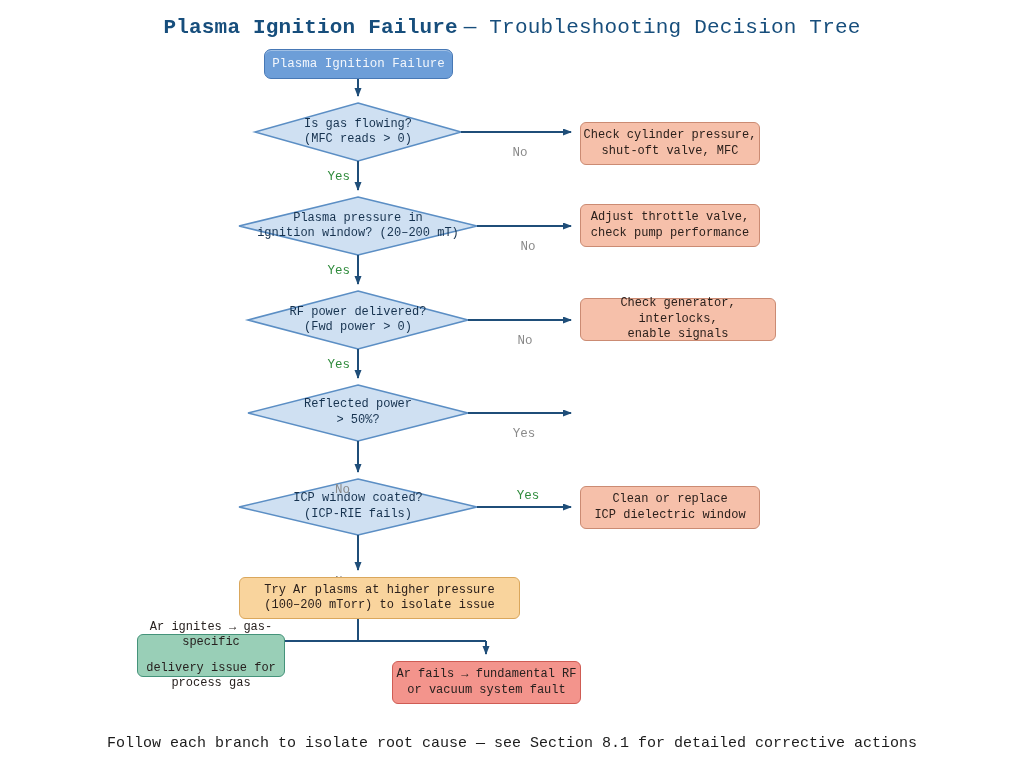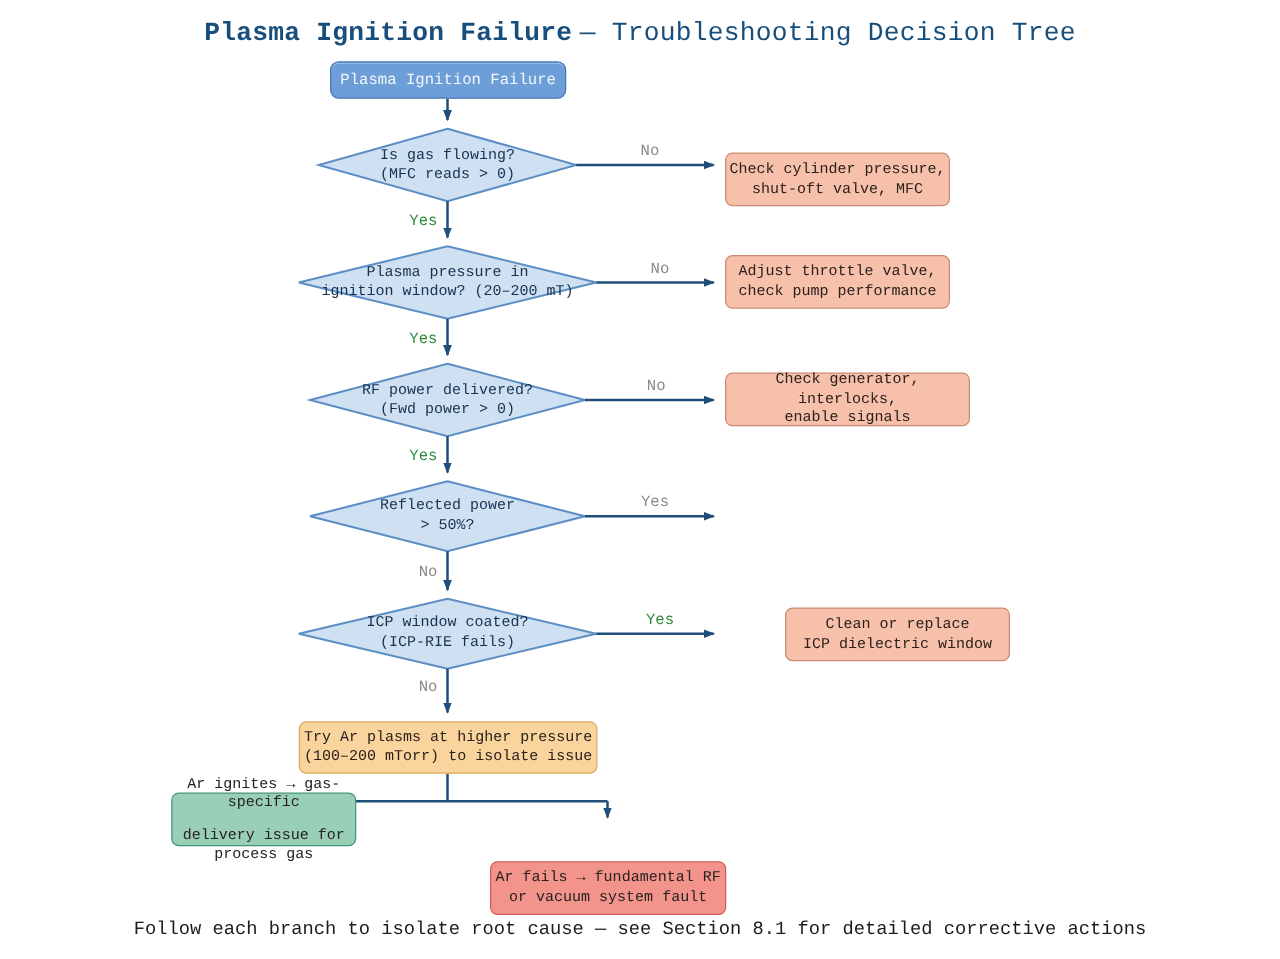--- a/index.html
+++ b/index.html
@@ -27,27 +27,27 @@
   .fallback-box{
     background:var(--fallback-fill);border:1.5px solid var(--fallback-border);border-radius:6px;
     color:var(--action-text);font-size:12px;
   }
   .success-box{
     background:var(--success-fill);border:1.5px solid var(--success-border);border-radius:6px;
     color:var(--outcome-text);font-size:12px;
   }
   .failure-box{
     background:var(--failure-fill);border:1.5px solid var(--failure-border);border-radius:6px;
-    color:var(--outcome-text);font-size:12px;margin-top:28px;
+    color:var(--outcome-text);font-size:12px;
   }
   .lbl{position:absolute;font-size:12.5px;white-space:nowrap;}
   .lbl.side{transform:translateX(-50%);}
   .lbl.down{width:54px;text-align:right;}
   .lbl.green{color:var(--yes-green);}
-  .lbl.gray{color:var(--no-gray);}
+  .lbl.gray{color:var(--no-gray);margin-top:32px;}
   .title{
     position:absolute;top:16px;left:0;width:1024px;text-align:center;
     color:var(--title-color);font-size:21px;letter-spacing:.2px;
   }
   .title .title-bold{font-weight:700;}
   .title .title-rest{font-weight:400;margin-left:.28em;}
   .footer{
     position:absolute;top:735px;left:0;width:1024px;text-align:center;
     color:var(--footer-color);font-size:15px;
   }
@@ -124,38 +124,38 @@
     <span class="ln">shut-oft valve, MFC</span>
   </div>
   <div class="node action-box" style="left:580px;top:204px;width:180px;height:43px;">
     <span class="ln">Adjust throttle valve,</span>
     <span class="ln">check pump performance</span>
   </div>
   <div class="node action-box" style="left:580px;top:298px;width:196px;height:43px;">
     <span class="ln">Check generator, interlocks,</span>
     <span class="ln">enable signals</span>
   </div>
-  <div class="node action-box" style="left:580px;top:486px;width:180px;height:43px;margin-left:48px;">
+  <div class="node action-box" style="left:580px;top:486px;width:180px;height:43px;">
     <span class="ln">Clean or replace</span>
     <span class="ln">ICP dielectric window</span>
   </div>
 
   <div class="lbl side gray" style="left:520px;top:114px;">No</div>
   <div class="lbl side gray" style="left:528px;top:208px;">No</div>
   <div class="lbl side gray" style="left:525px;top:302px;">No</div>
   <div class="lbl side gray" style="left:524px;top:395px;">Yes</div>
   <div class="lbl side green" style="left:528px;top:489px;">Yes</div>
 
   <div class="lbl down green" style="left:296px;top:170px;">Yes</div>
   <div class="lbl down green" style="left:296px;top:264px;">Yes</div>
   <div class="lbl down green" style="left:296px;top:358px;">Yes</div>
   <div class="lbl down gray" style="left:296px;top:451px;">No</div>
   <div class="lbl down gray" style="left:296px;top:543px;">No</div>
 
-  <div class="node fallback-box" style="left:239px;top:577px;width:239px;height:42px;">
+  <div class="node fallback-box" style="left:239px;top:577px;width:281px;height:42px;">
     <span class="ln">Try Ar plasms at higher pressure</span>
     <span class="ln">(100–200 mTorr) to isolate issue</span>
   </div>
 
   <div class="node success-box" style="left:137px;top:634px;width:148px;height:43px;gap:10px;">
     <span class="ln">Ar ignites → gas-specific</span>
     <span class="ln">delivery issue for process gas</span>
   </div>
   <div class="node failure-box" style="left:392px;top:661px;width:189px;height:43px;">
     <span class="ln">Ar fails → fundamental RF</span>

